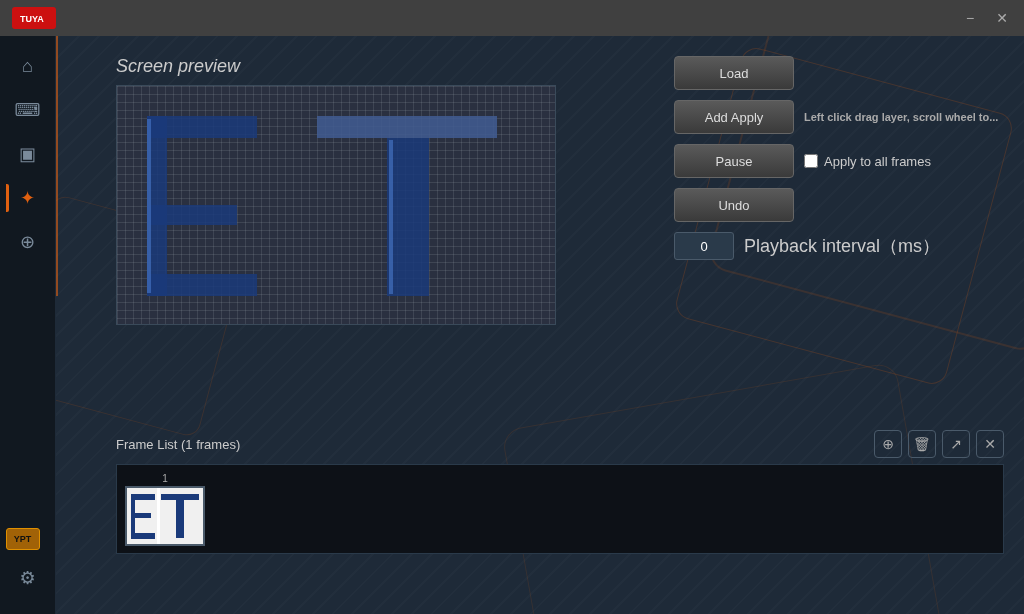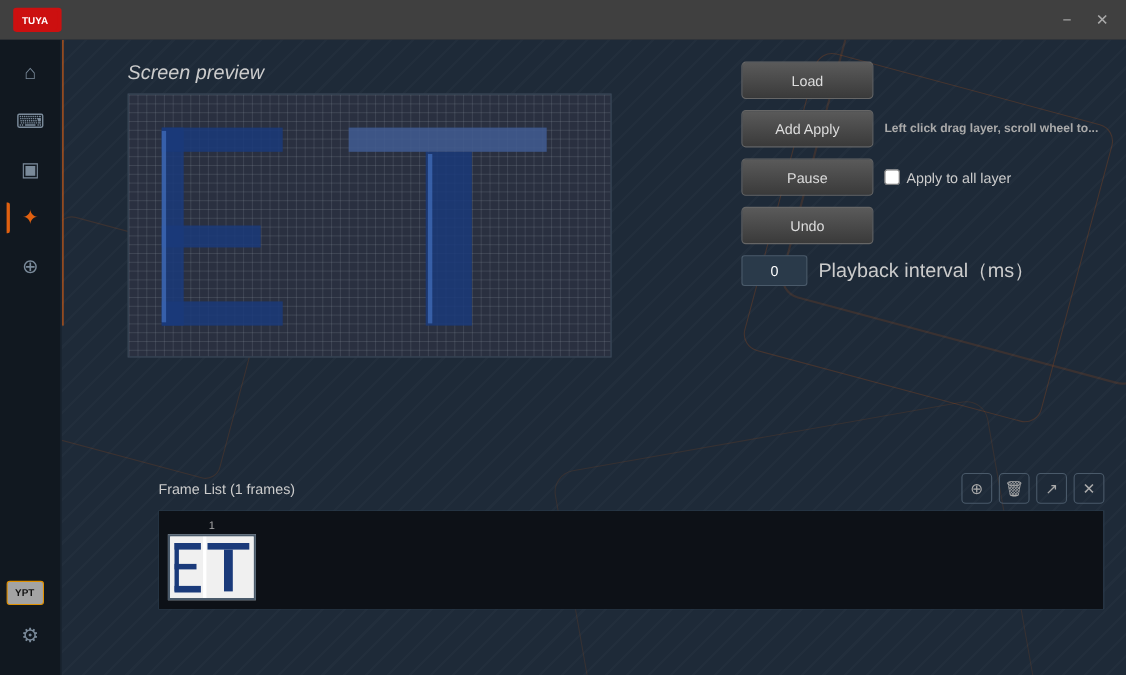--- a/index.html
+++ b/index.html
@@ -100,21 +100,21 @@
       background: #e06010;
       border-radius: 0 2px 2px 0;
     }
     .sidebar-bottom {
       margin-top: auto;
       margin-bottom: 16px;
     }
     .sidebar-badge {
       width: 34px;
       height: 22px;
-      background: #a3a3a3;
+      background: #a16207;
       border: 1px solid #e09000;
       border-radius: 3px;
       display: flex;
       align-items: center;
       justify-content: center;
       font-size: 9px;
       font-weight: bold;
       color: #111;
       cursor: pointer;
     }
@@ -222,21 +222,20 @@
       color: #ccc;
       font-size: 18px;
     }
 
     
     .frame-list-section {
       position: absolute;
       bottom: 60px;
       left: 60px;
       right: 20px;
-      margin-left: 28px;
     }
     .frame-list-header {
       display: flex;
       align-items: center;
       justify-content: space-between;
       margin-bottom: 6px;
     }
     .frame-list-title {
       color: #ccc;
       font-size: 13px;
@@ -410,21 +409,21 @@
 
     <div class="control-row">
       <button class="ctrl-btn">Add Apply</button>
       <span class="ctrl-note">Left click drag layer, scroll wheel to...</span>
     </div>
 
     <div class="control-row">
       <button class="ctrl-btn">Pause</button>
       <div class="checkbox-row">
         <input type="checkbox" style="">
-        <span class="checkbox-label">Apply to all layer</span>
+        <span class="checkbox-label">Apply to all frames</span>
       </div>
     </div>
 
     <div class="control-row">
       <button class="ctrl-btn">Undo</button>
     </div>
 
     <div class="control-row">
       <input class="playback-input" type="text" value="0" style="">
       <span class="playback-label">Playback interval（ms）</span>

